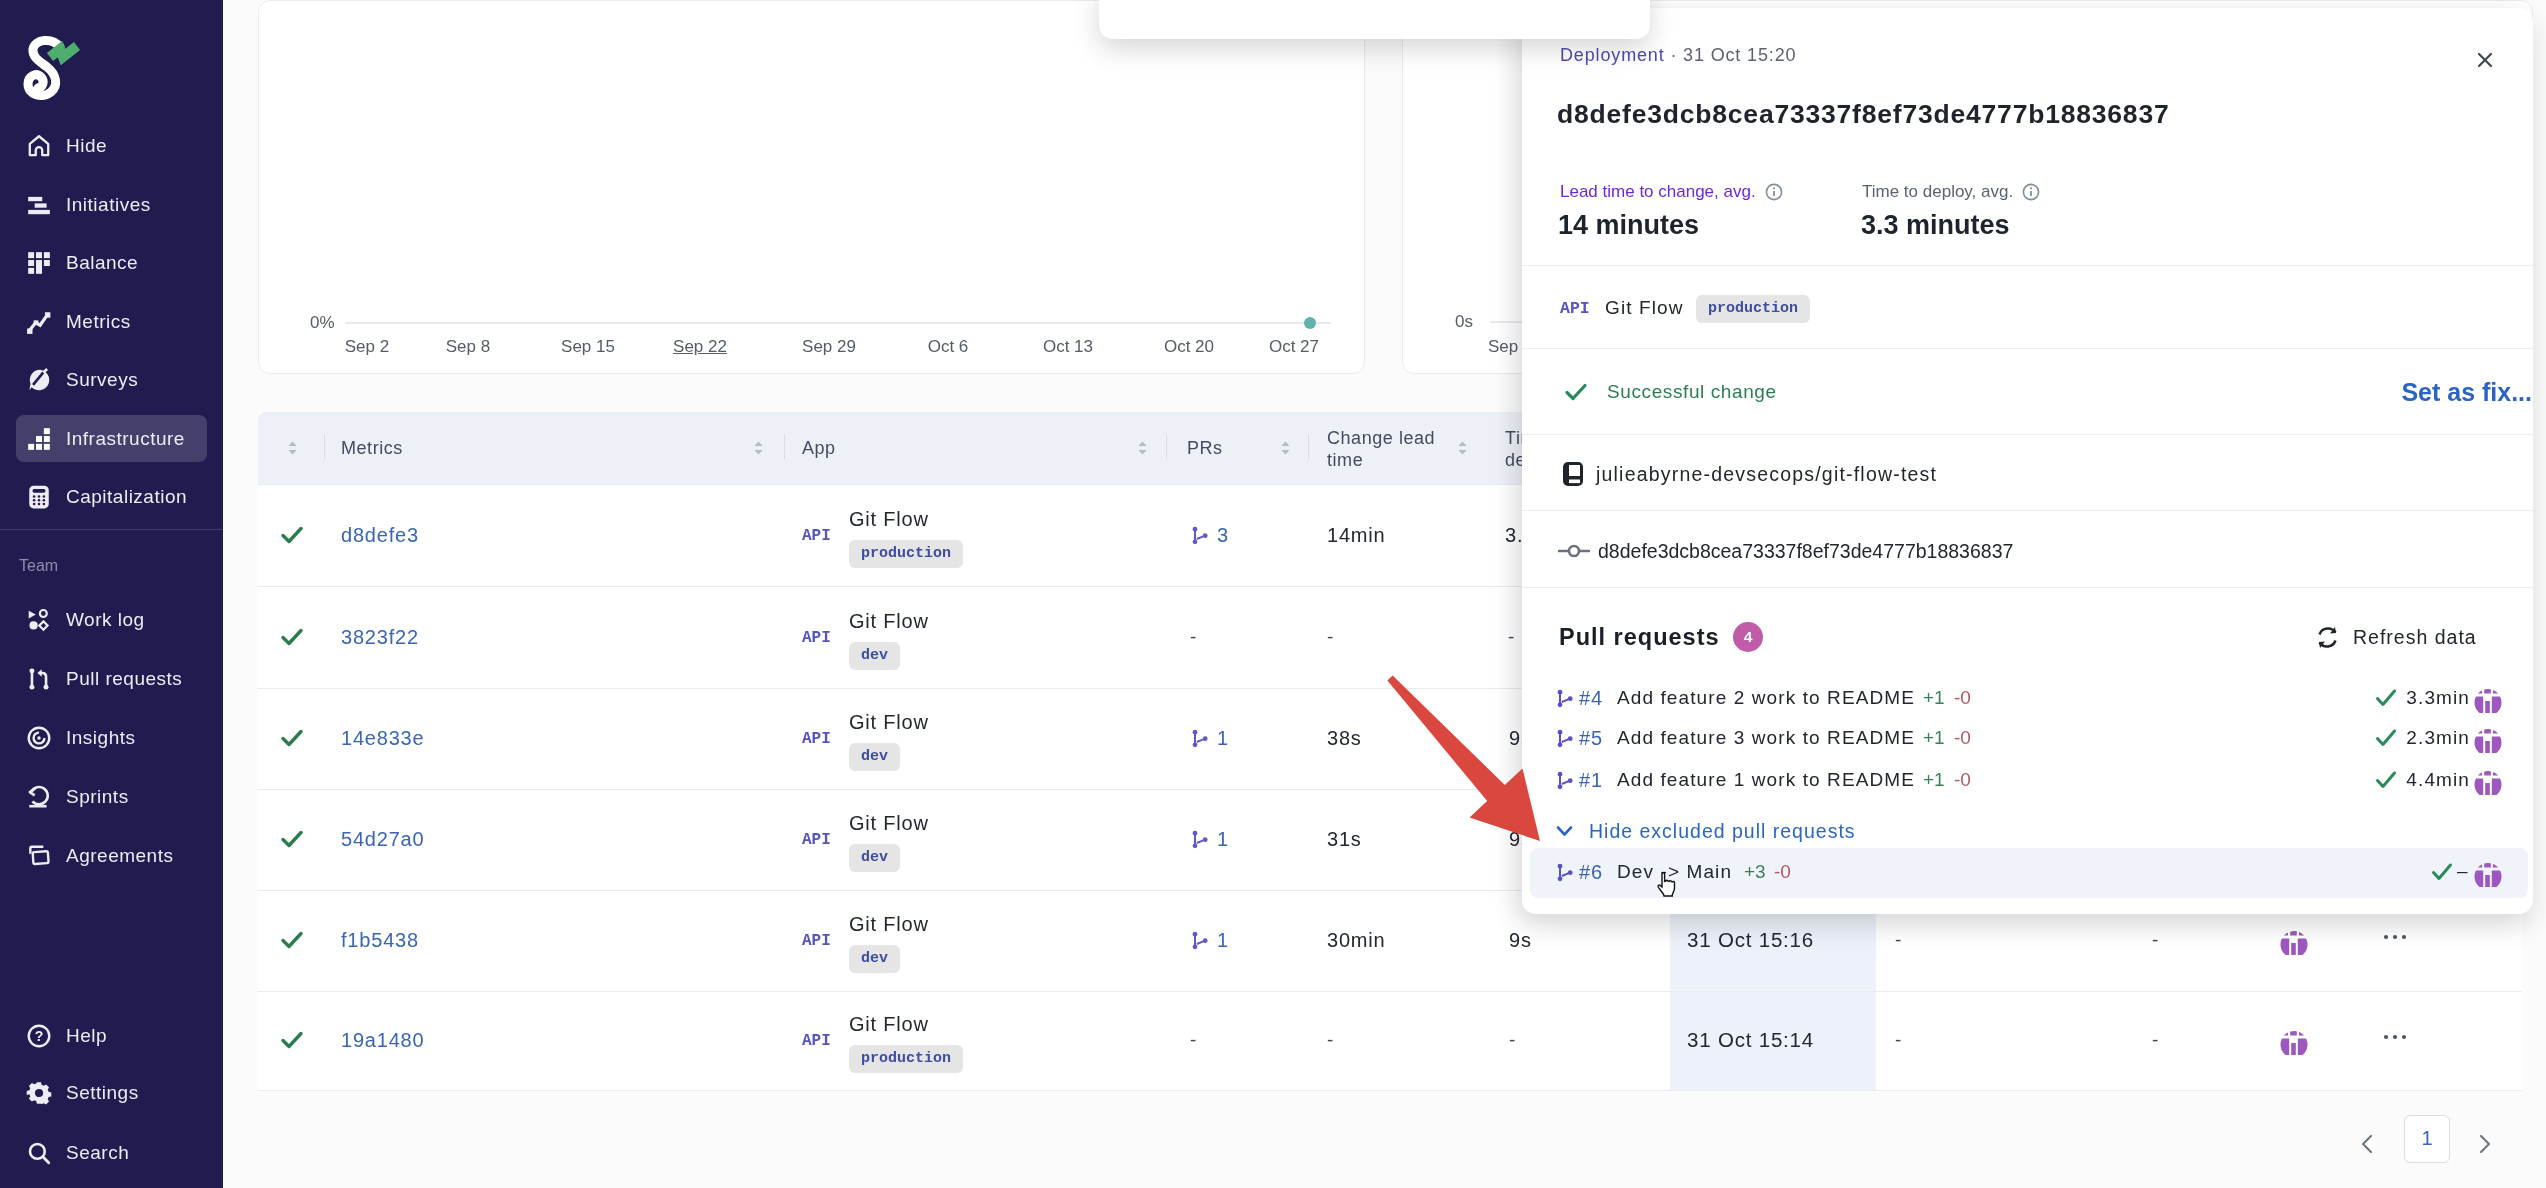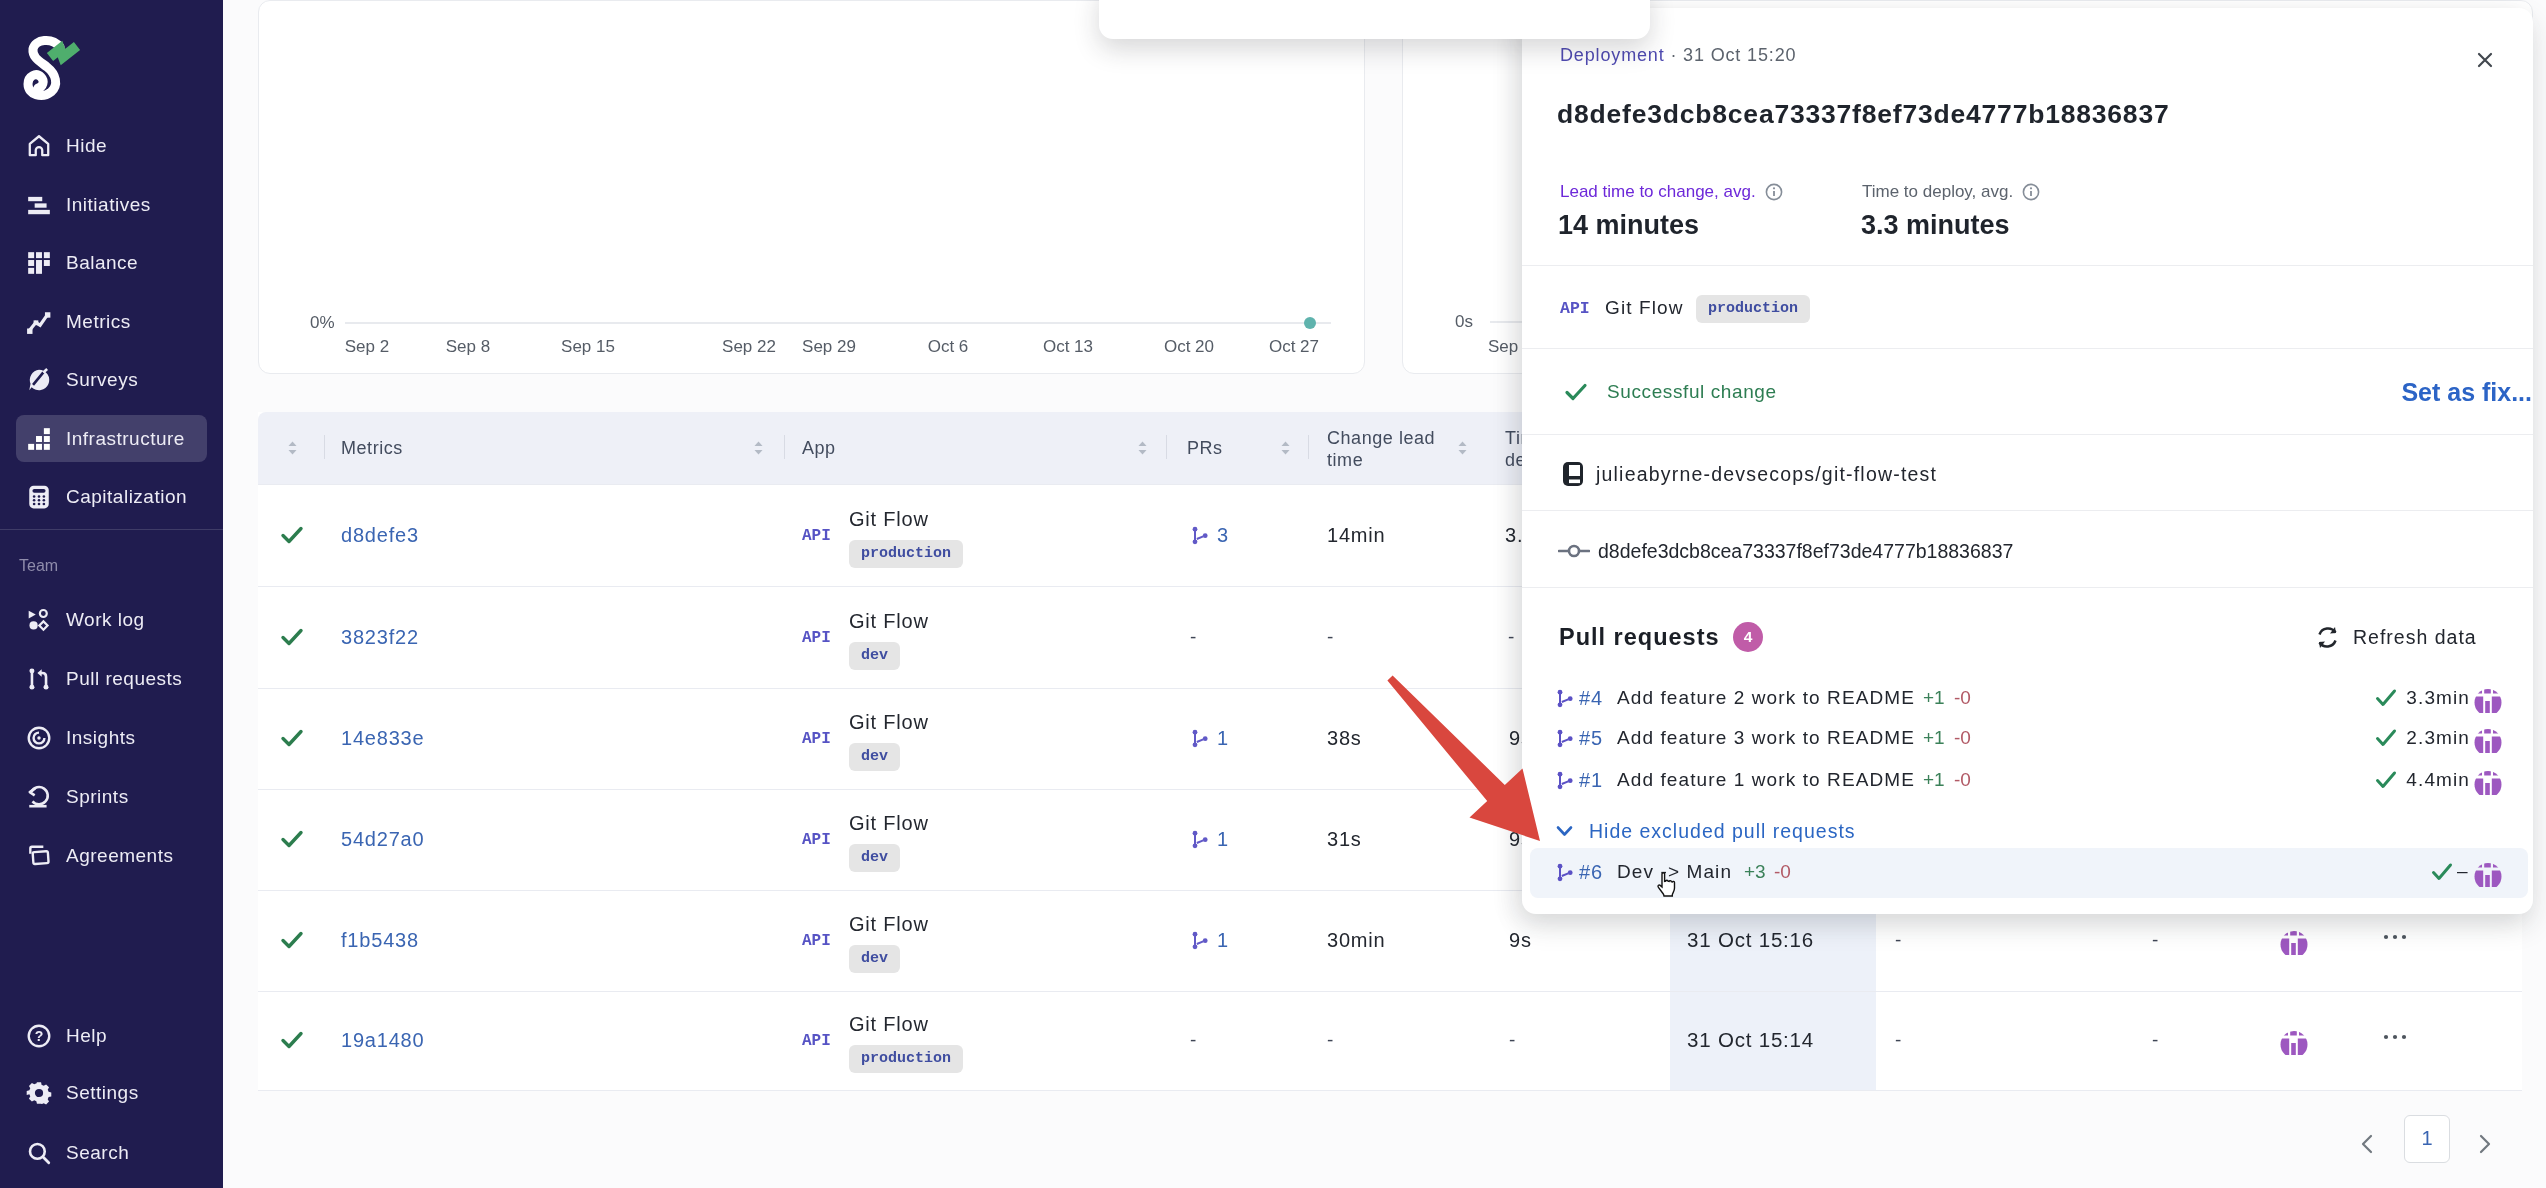--- a/index.html
+++ b/index.html
@@ -28,21 +28,21 @@
 <body>
 <div id="app">
 
 <div class="card" style="left:258px;top:0px;width:1107px;height:374px;"></div>
 <div class="t xlab" style="left:310px;top:323px;">0%</div>
 <div class="axis" style="left:345px;top:322px;width:986px;"></div>
 <div class="a" style="left:1304px;top:317px;width:12px;height:12px;border-radius:50%;background:#5fb3ad;"></div>
 <div class="tc xlab" style="left:367px;top:347px;">Sep 2</div>
 <div class="tc xlab" style="left:468px;top:347px;">Sep 8</div>
 <div class="tc xlab" style="left:588px;top:347px;">Sep 15</div>
-<div class="tc xlab" style="left:749px;top:347px;">Sep 22</div>
+<div class="tc xlab" style="left:700px;top:347px;text-decoration:underline;">Sep 22</div>
 <div class="tc xlab" style="left:829px;top:347px;">Sep 29</div>
 <div class="tc xlab" style="left:948px;top:347px;">Oct 6</div>
 <div class="tc xlab" style="left:1068px;top:347px;">Oct 13</div>
 <div class="tc xlab" style="left:1189px;top:347px;">Oct 20</div>
 <div class="tc xlab" style="left:1294px;top:347px;">Oct 27</div>
 
 <div class="card" style="left:1402px;top:0px;width:1131px;height:374px;"></div>
 <div class="t xlab" style="left:1455px;top:322px;">0s</div>
 <div class="axis" style="left:1490px;top:321px;width:70px;"></div>
 <div class="t xlab" style="left:1488px;top:347px;">Sep</div>

